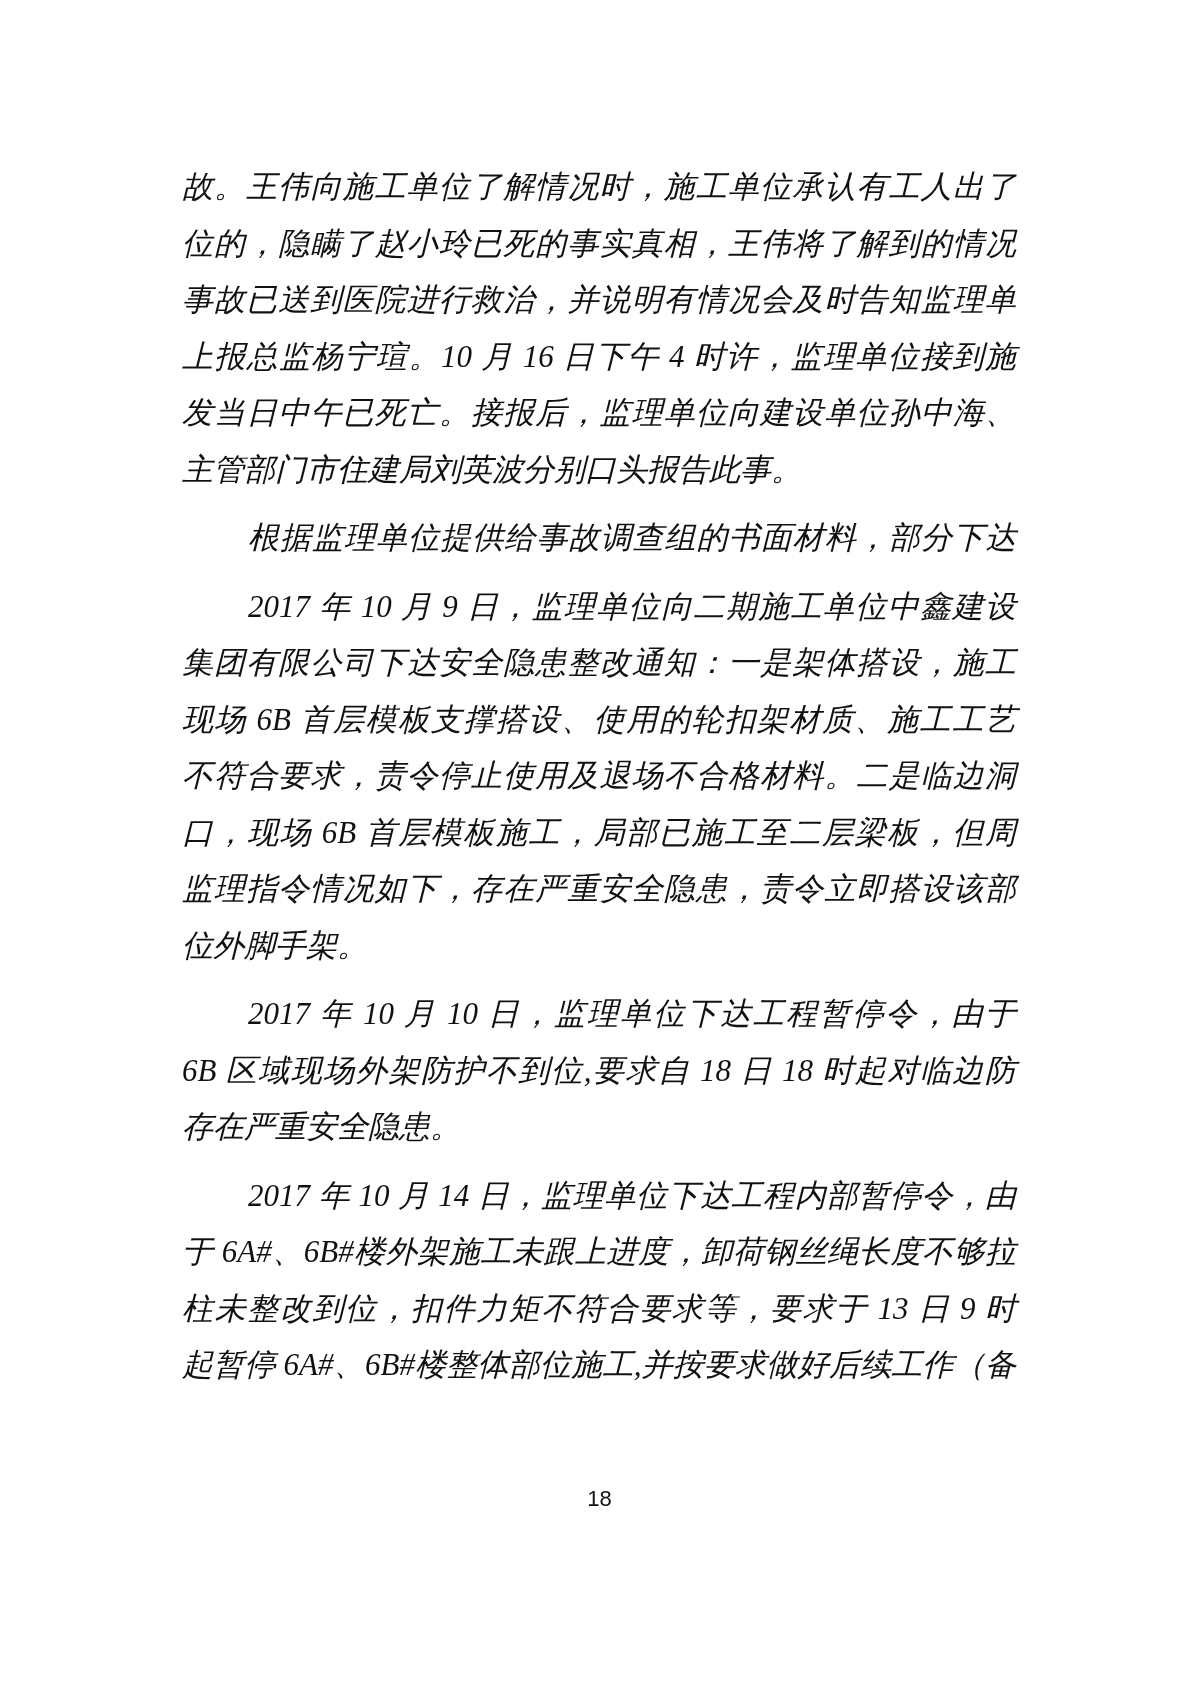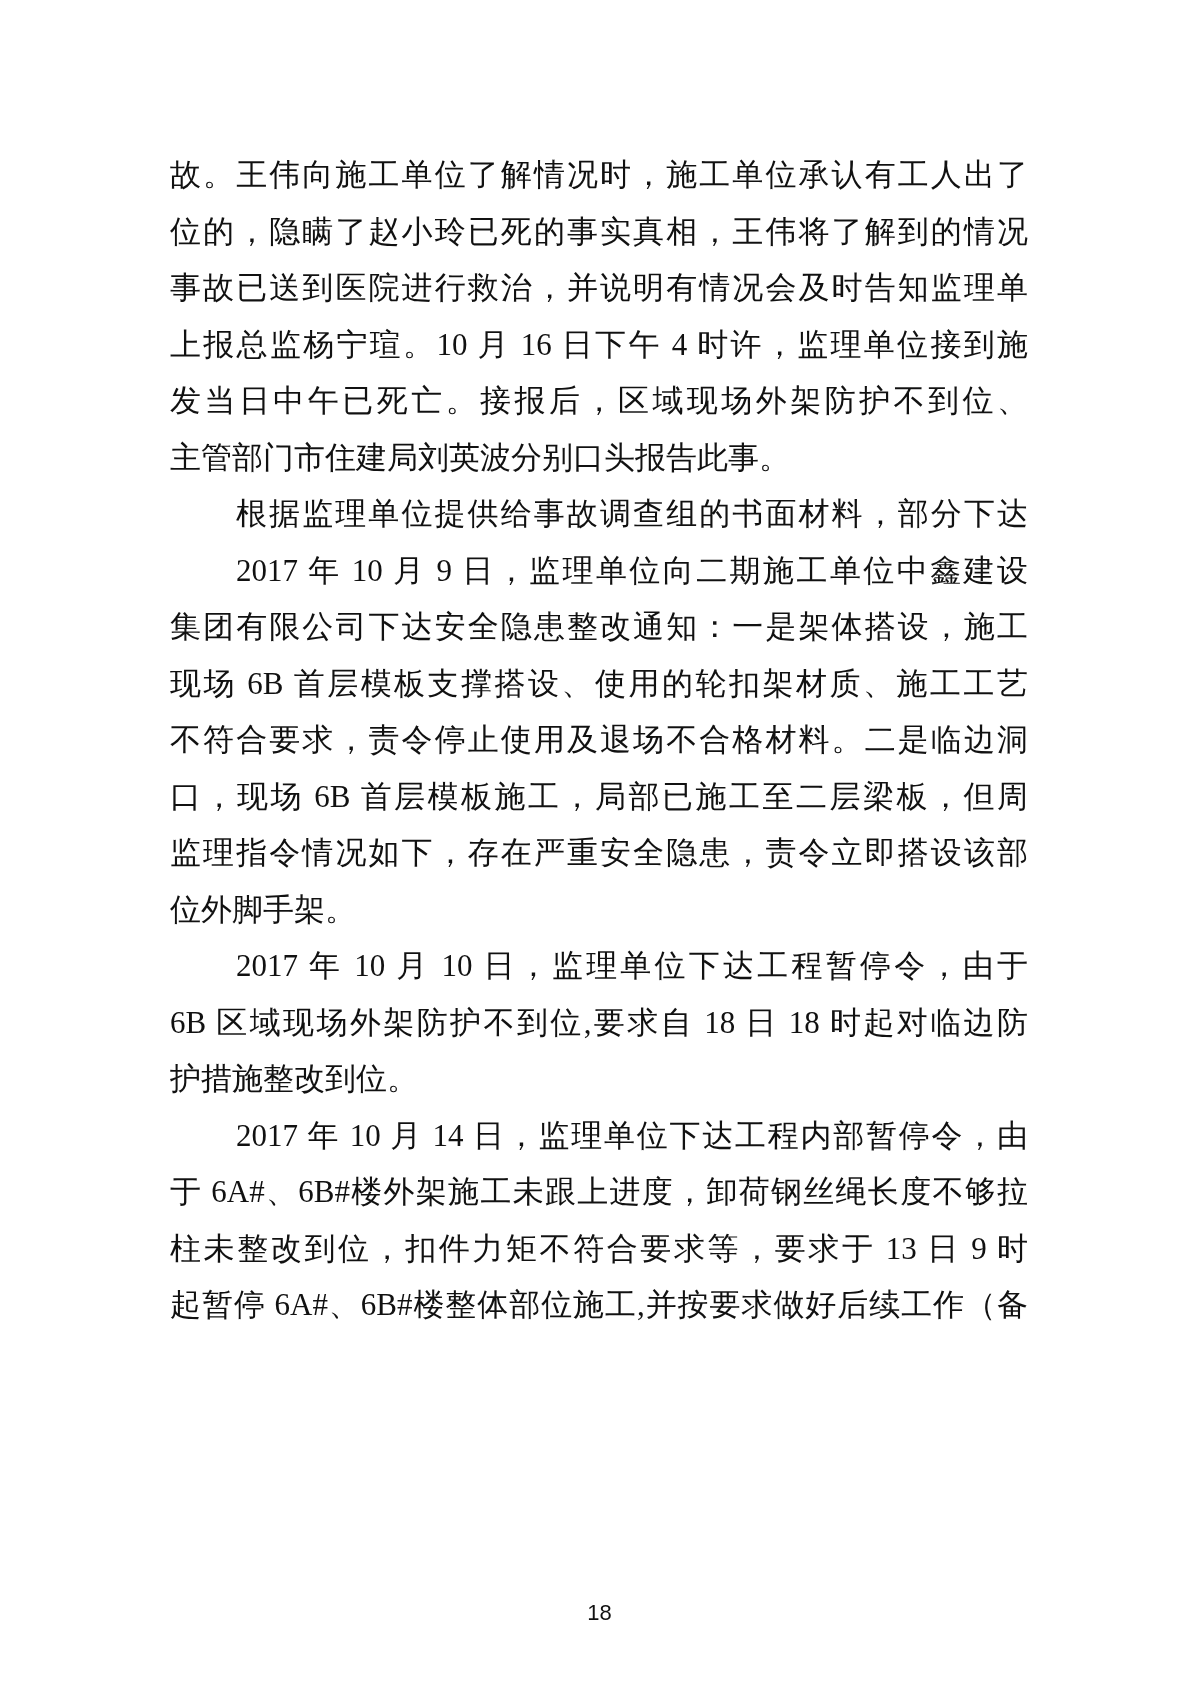--- a/index.html
+++ b/index.html
@@ -16,77 +16,77 @@
     font-family: "Liberation Serif", "DejaVu Serif", serif;
     color: #111111;
   }
   .doc-body {
     position: absolute;
     left: 170px;
     top: 147px;
     width: 858px;
     font-size: 31px;
   }
-  .para { margin: 0; padding: 0; }
+  .para { margin: 12px; padding: 0; font-style: italic; }
   .line {
     height: 56.5px;
     line-height: 56.5px;
     text-align: justify;
     text-align-last: justify;
     text-justify: inter-character;
     white-space: normal;
   }
   .line.last {
     text-align: center;
     text-align-last: left;
   }
   .para.indent .line:first-child {
     text-indent: 66px;
   }
   .page-number {
     position: absolute;
     left: 0;
-    top: 1598px;
+    top: 1484px;
     width: 1199px;
     text-align: center;
     font-family: "Liberation Sans", "DejaVu Sans", sans-serif;
     font-size: 22px;
     line-height: 30px;
     color: #111111;
   }
 </style>
 </head>
 <body>
 
 <div class="page">
   <div class="doc-body">
       <div class="para">
         <div class="line">故。王伟向施工单位了解情况时，施工单位承认有工人出了</div>
         <div class="line">位的，隐瞒了赵小玲已死的事实真相，王伟将了解到的情况</div>
         <div class="line">事故已送到医院进行救治，并说明有情况会及时告知监理单</div>
         <div class="line">上报总监杨宁瑄。10 月 16 日下午 4 时许，监理单位接到施</div>
-        <div class="line">发当日中午已死亡。接报后，区域现场外架防护不到位、</div>
+        <div class="line">发当日中午已死亡。接报后，监理单位向建设单位孙中海、</div>
         <div class="line last">主管部门市住建局刘英波分别口头报告此事。</div>
       </div>
       <div class="para indent">
         <div class="line">根据监理单位提供给事故调查组的书面材料，部分下达</div>
       </div>
       <div class="para indent">
         <div class="line">2017 年 10 月 9 日，监理单位向二期施工单位中鑫建设</div>
         <div class="line">集团有限公司下达安全隐患整改通知：一是架体搭设，施工</div>
         <div class="line">现场 6B 首层模板支撑搭设、使用的轮扣架材质、施工工艺</div>
         <div class="line">不符合要求，责令停止使用及退场不合格材料。二是临边洞</div>
         <div class="line">口，现场 6B 首层模板施工，局部已施工至二层梁板，但周</div>
         <div class="line">监理指令情况如下，存在严重安全隐患，责令立即搭设该部</div>
         <div class="line last">位外脚手架。</div>
       </div>
       <div class="para indent">
         <div class="line">2017 年 10 月 10 日，监理单位下达工程暂停令，由于</div>
         <div class="line">6B 区域现场外架防护不到位,要求自 18 日 18 时起对临边防</div>
-        <div class="line last">护措施整改到位。</div>
+        <div class="line last">存在严重安全隐患。</div>
       </div>
       <div class="para indent">
         <div class="line">2017 年 10 月 14 日，监理单位下达工程内部暂停令，由</div>
         <div class="line">于 6A#、6B#楼外架施工未跟上进度，卸荷钢丝绳长度不够拉</div>
         <div class="line">柱未整改到位，扣件力矩不符合要求等，要求于 13 日 9 时</div>
         <div class="line">起暂停 6A#、6B#楼整体部位施工,并按要求做好后续工作（备</div>
       </div>
     </div>
   <div class="page-number">18</div>
 </div>

